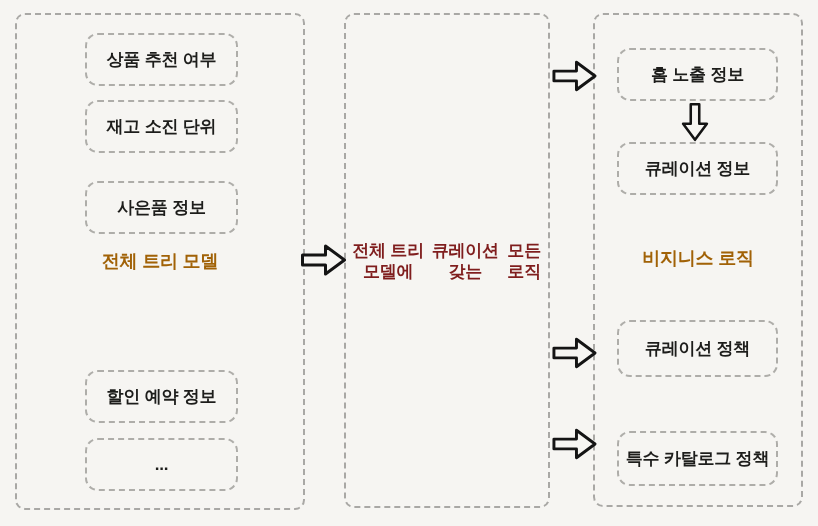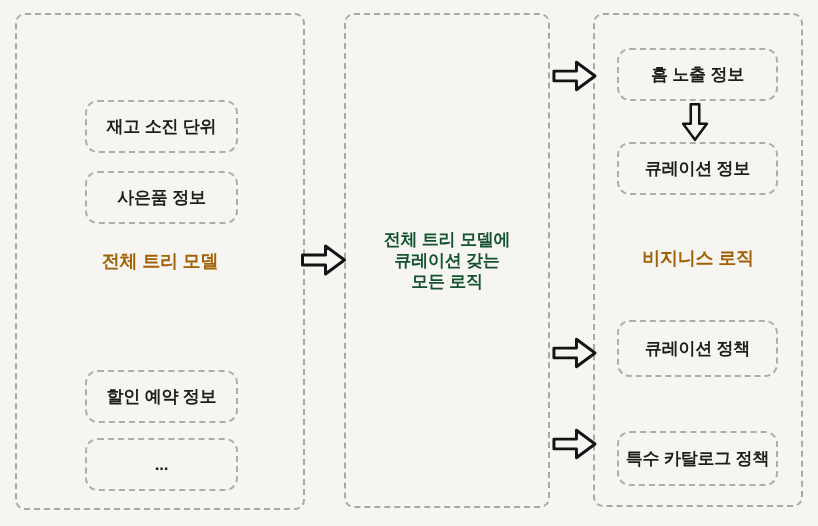--- a/index.html
+++ b/index.html
@@ -35,39 +35,40 @@
     font-size: 18px;
     font-weight: bold;
     color: #a16207;
     letter-spacing: -0.2px;
   }
   .mid-text {
     position: absolute;
     left: 0; top: 0;
     width: 100%; height: 100%;
     display: flex;
-    flex-direction: column;
+    flex-direction: row;
     align-items: center;
     justify-content: center;
     font-size: 17px;
     font-weight: bold;
-    color: #14532d;
+    color: #7f1d1d;
     line-height: 21px;
     text-align: center;
     letter-spacing: -0.2px;
   }
   .arrow { position: absolute; }
   .arrow svg { display: block; }
 </style>
 </head>
 <body>
 
 <div class="panel" style="left:15px; top:13px; width:290px; height:497px;">
+  <div class="node" style="left:68px; top:18px; width:153px; height:53px;">상품 추천 여부</div>
   <div class="node" style="left:68px; top:85px; width:153px; height:53px;">재고 소진 단위</div>
-  <div class="node" style="left:68px; top:156px; width:153px; height:53px;">사은품 정보</div>
+  <div class="node" style="left:68px; top:166px; width:153px; height:53px;">사은품 정보</div>
   <div class="panel-title" style="top:234px;">전체 트리 모델</div>
   <div class="node" style="left:68px; top:355px; width:153px; height:53px;">할인 예약 정보</div>
   <div class="node" style="left:68px; top:423px; width:153px; height:53px;">...</div>
 </div>
 
 <div class="panel" style="left:344px; top:13px; width:206px; height:495px;">
   <div class="mid-text">
     <div>전체 트리 모델에</div>
     <div>큐레이션 갖는</div>
     <div>모든 로직</div>

